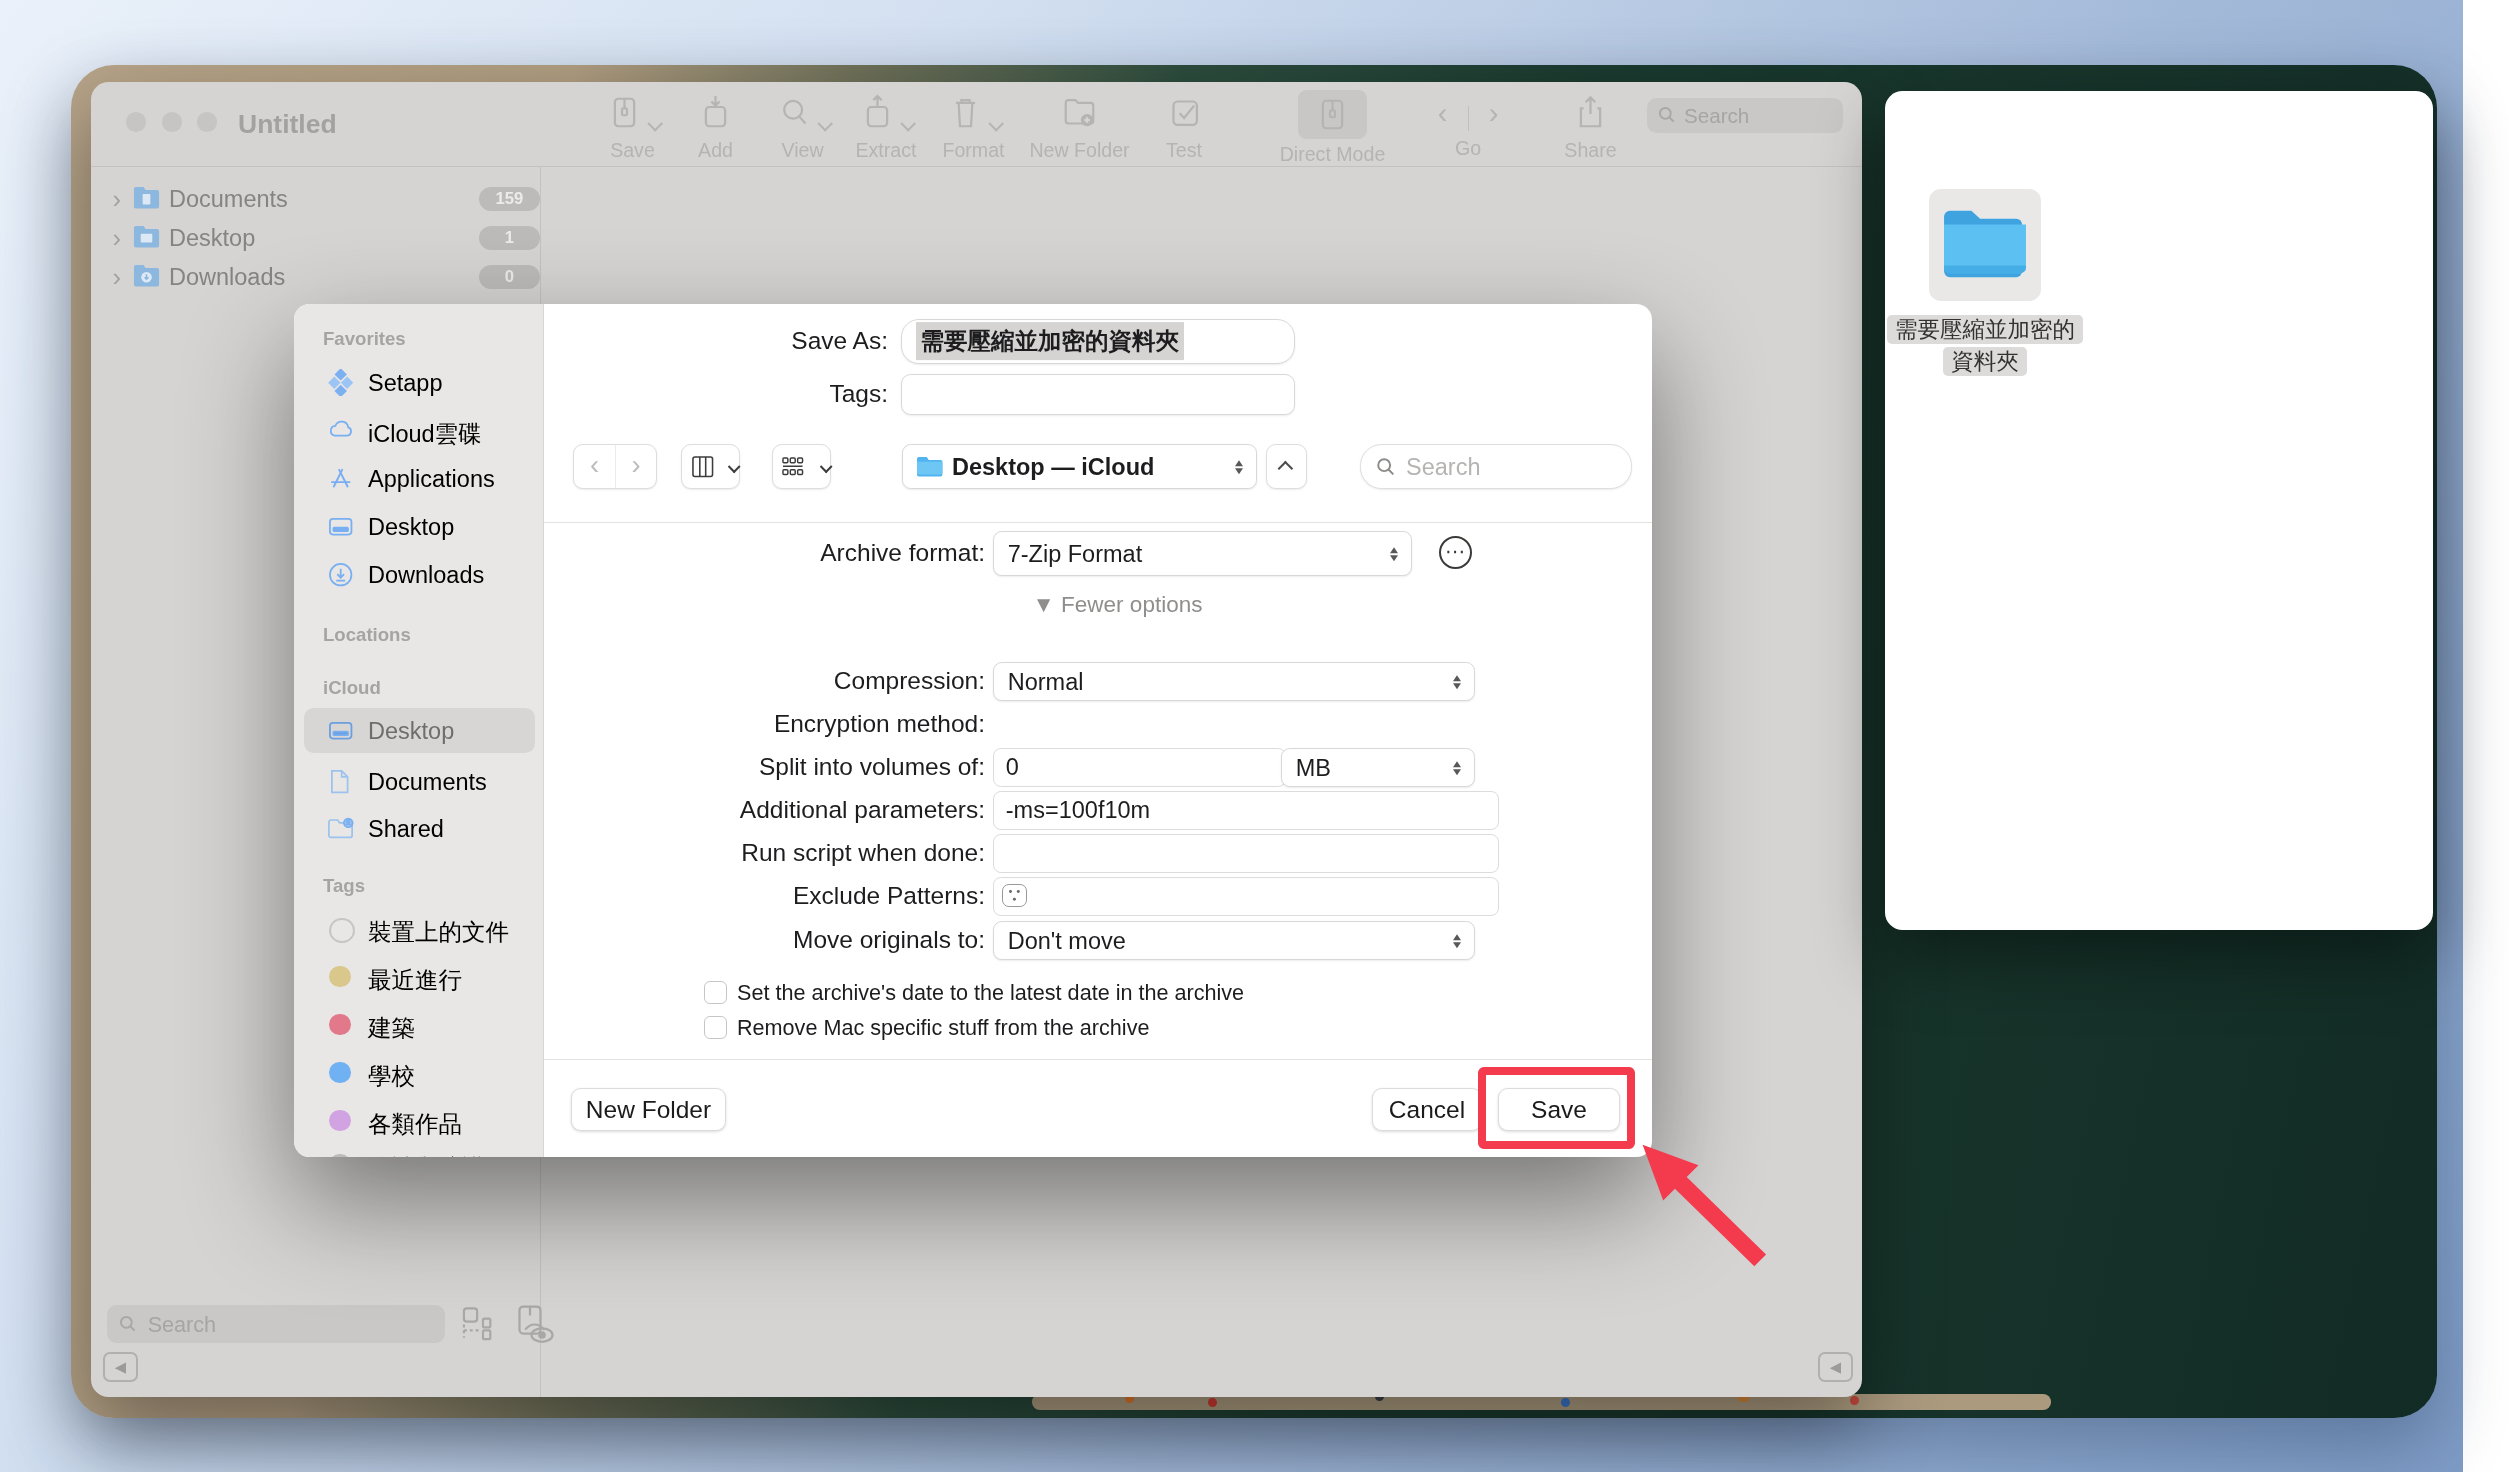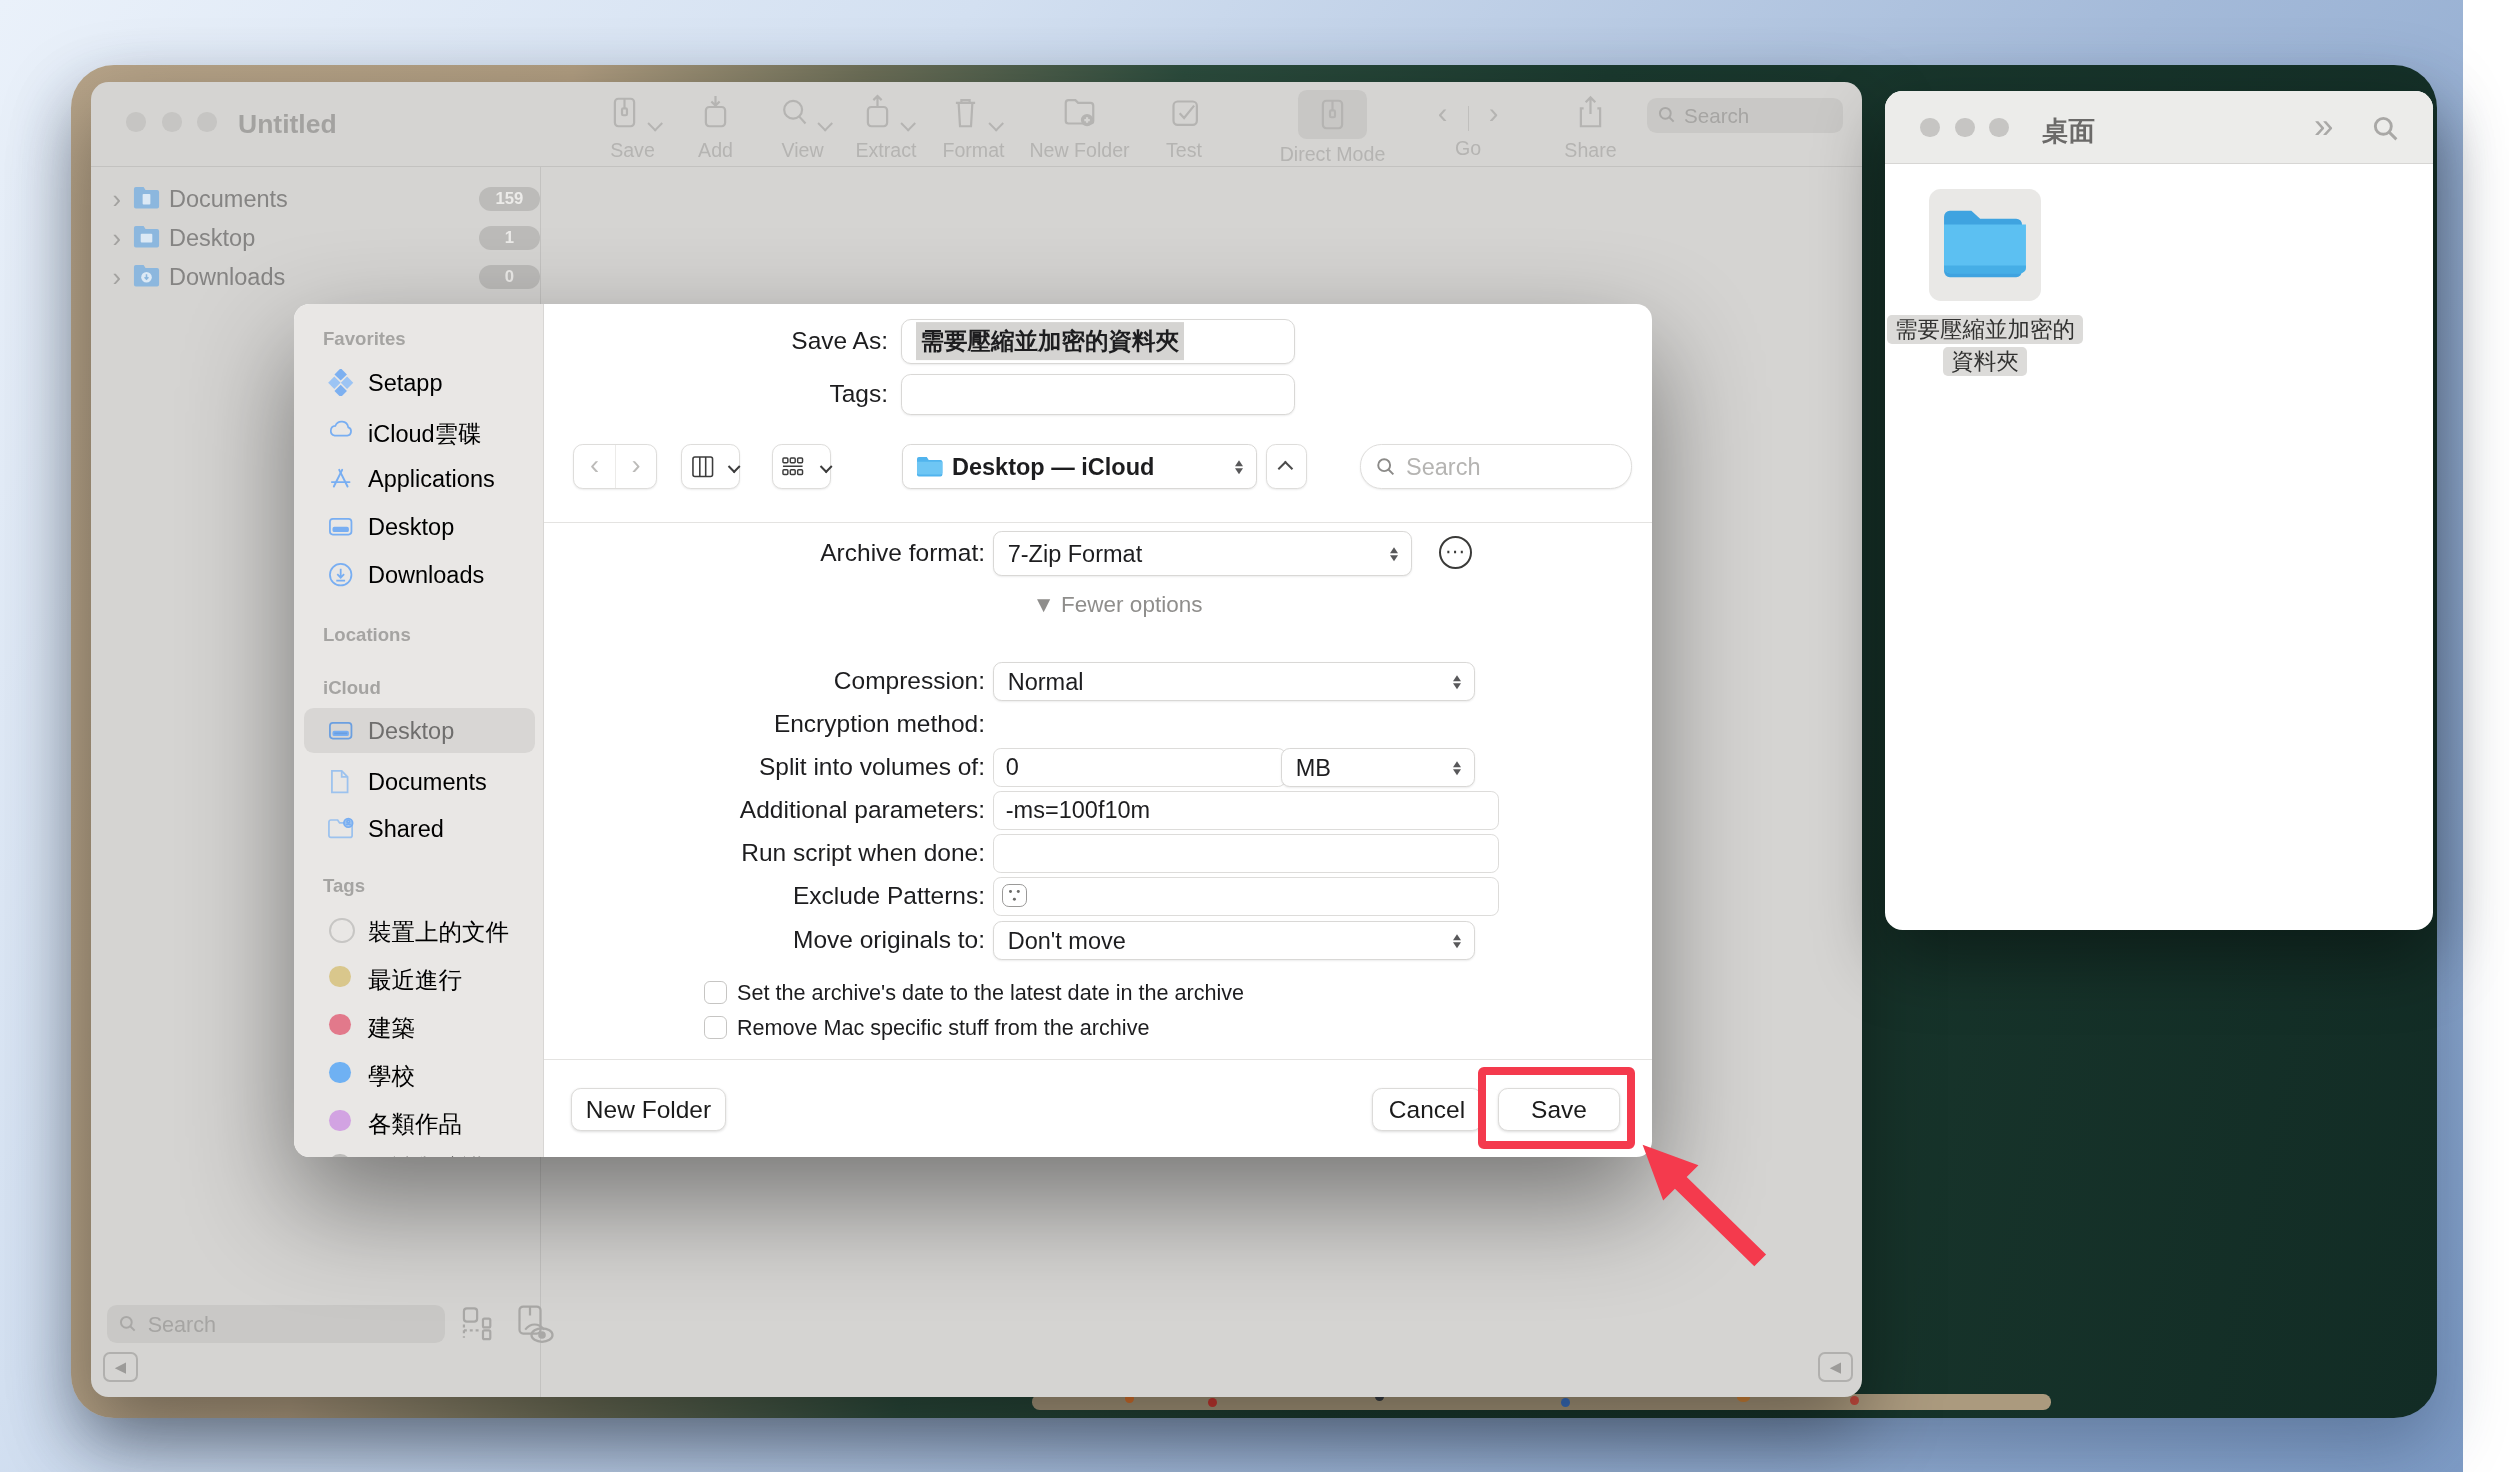--- a/index.html
+++ b/index.html
@@ -322,21 +322,21 @@
         <span class="tagdot" style="background:#d2a3e2"></span>
         <span class="tx">各類作品</span>
       </div>
       <div class="sh-item" style="top:839px;">
         <span class="tagdot" style="background:#bdbcba"></span>
         <span class="tx">閱讀與演講</span>
       </div>
     </div>
 
     <div class="dlbl" style="left:323px;width:271px;top:14.7px;line-height:43px;">Save As:</div>
-    <div class="ctl" style="left:607px;top:14.7px;width:392px;height:43px;border-radius:10px;">
+    <div class="ctl" style="left:607px;top:14.7px;width:392px;height:43px;border-radius:18px;">
       <span class="val" style="background:#d5d4d2;padding:2.9px 4.9px;font-weight:600;">需要壓縮並加密的資料夾</span>
     </div>
     <div class="dlbl" style="left:323px;width:271px;top:70px;line-height:39px;">Tags:</div>
     <div class="ctl" style="left:607px;top:70px;width:392px;height:39px;border-radius:9.8px;"></div>
 
     <div class="navbtn" style="left:279px;top:140px;width:82px;height:43px;">
       <span class="abs" style="left:0;top:0;width:41px;height:43px;font-size:27.4px;color:#bcbbb9;line-height:39px;">‹</span>
       <span class="abs" style="left:41px;top:0;width:41px;height:43px;font-size:27.4px;color:#bcbbb9;line-height:39px;border-left:1px solid #eceBe9;">›</span>
     </div>
     <div class="navbtn" style="left:387px;top:140px;width:57px;height:43px;">
@@ -433,31 +433,20 @@
     <div class="cblbl" style="left:443px;top:711px;">Remove Mac specific stuff from the archive</div>
 
     <div class="abs" style="left:250px;top:755px;width:1109px;height:1px;background:#e4e3e1;"></div>
 
     <div class="wbtn" style="left:277px;top:784px;width:153px;height:41px;line-height:41px;">New Folder</div>
     <div class="wbtn" style="left:1078px;top:784px;width:108px;height:41px;line-height:41px;">Cancel</div>
     <div class="wbtn" style="left:1204px;top:784px;width:120px;height:41px;line-height:41px;">Save</div>
   </div>
 
   <div class="abs win finder">
-    <div class="abs f-titlebar">
-      <div class="abs tl" style="left:35px;top:26.5px;"></div>
-      <div class="abs tl" style="left:70px;top:26.5px;"></div>
-      <div class="abs tl" style="left:104px;top:26.5px;"></div>
-      <div class="abs" style="left:157px;top:21.6px;font-size:26.5px;font-weight:700;color:#6b6a69;">桌面</div>
-      <div class="abs" style="left:429px;top:13.7px;font-size:35px;color:#a9a8a6;">»</div>
-      <svg class="abs" style="left:486px;top:22.5px;" width="29" height="29" viewBox="0 0 20 20">
-          <circle cx="8.5" cy="8.5" r="5.5" class="mag"></circle>
-          <line x1="12.5" y1="12.5" x2="17.5" y2="17.5" class="mag"></line>
-        </svg>
-    </div>
     <div class="abs" style="left:44px;top:98px;width:112px;height:112px;background:#e9e8e6;border-radius:11.8px;">
       <svg class="abs" style="left:10.8px;top:15.7px;" width="90" height="78" viewBox="0 0 92 80">
         <path d="M4 12a6 6 0 0 1 6-6h22l9 8h37a6 6 0 0 1 6 6v48a6 6 0 0 1-6 6H10a6 6 0 0 1-6-6z" fill="#3fa3e0"></path>
         <path d="M4 20h84v44a6 6 0 0 1-6 6H10a6 6 0 0 1-6-6z" fill="#5cc0f2"></path>
         <path d="M4 62h84v2a6 6 0 0 1-6 6H10a6 6 0 0 1-6-6z" fill="#46aee6"></path>
       </svg>
     </div>
     <div class="abs" style="left:0px;top:223px;width:200px;text-align:center;">
       <span style="background:#dcdbd9;border-radius:4.9px;padding:2px 7.8px;font-size:22.5px;color:#323231;">需要壓縮並加密的</span>
     </div>

